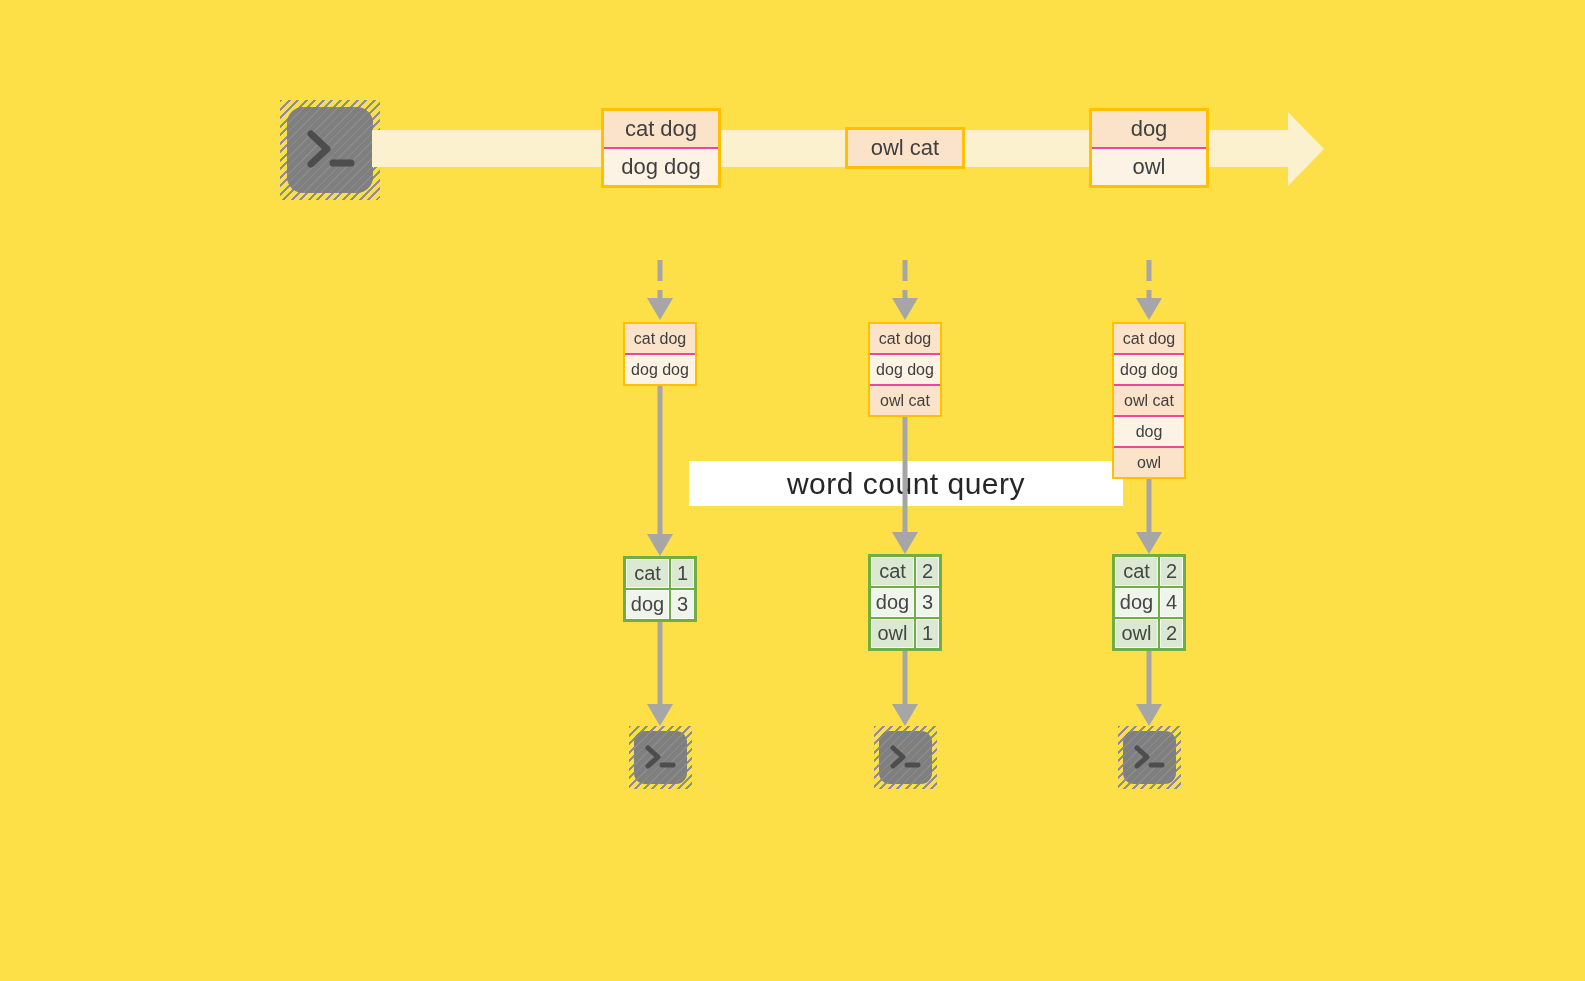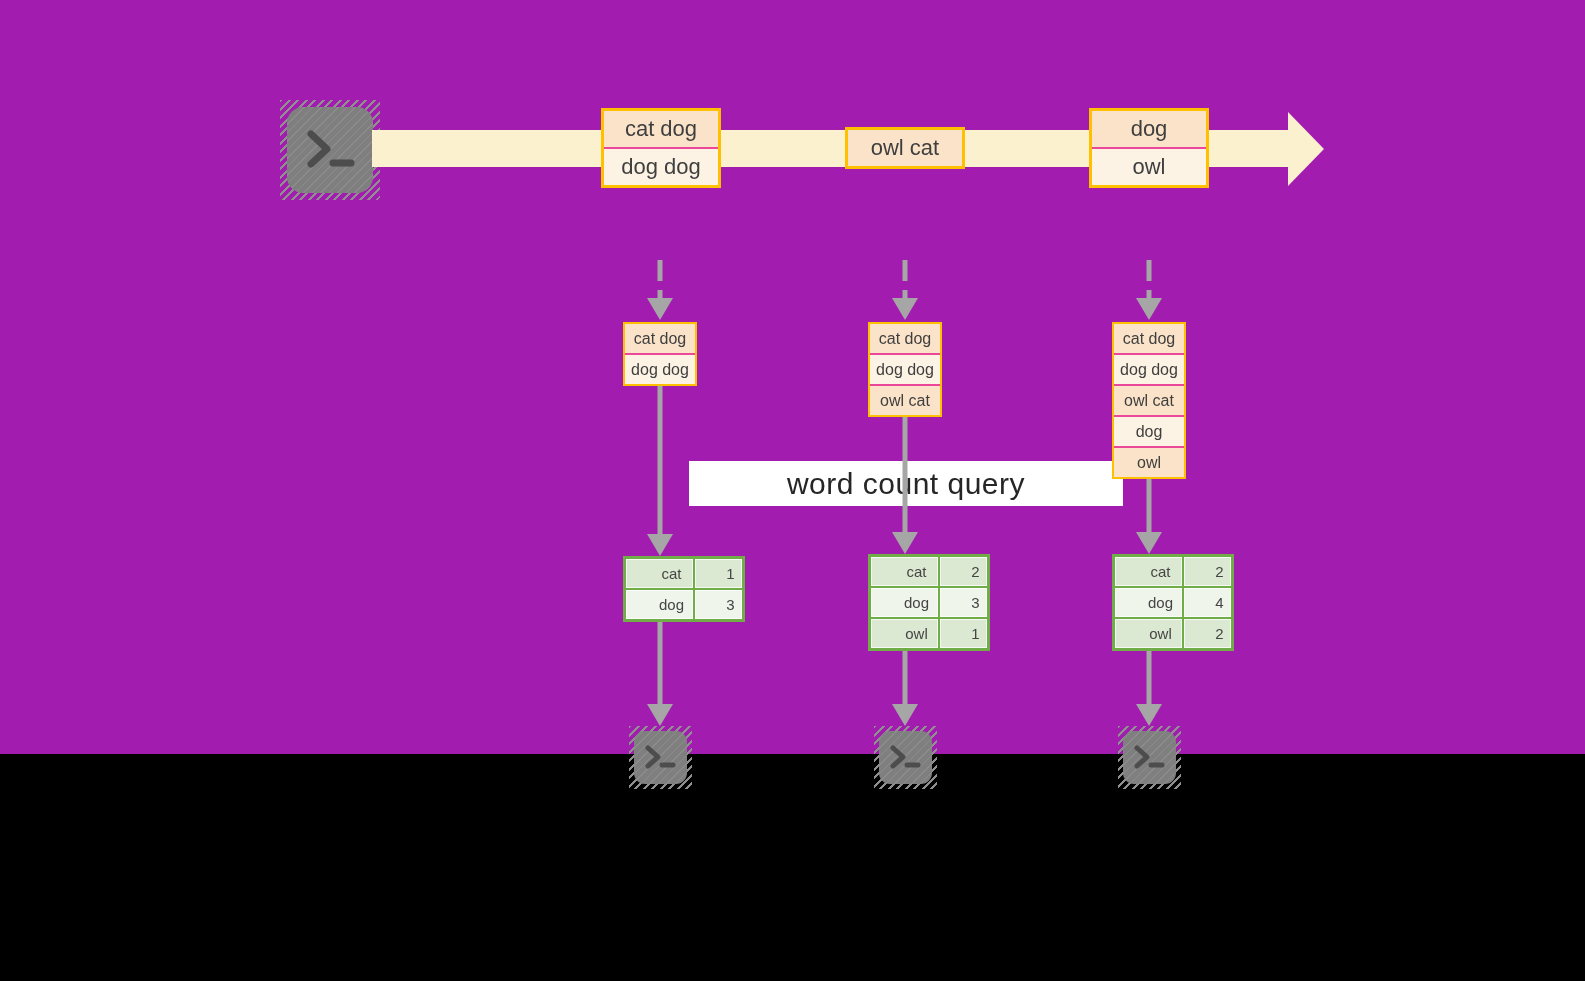--- a/index.html
+++ b/index.html
@@ -1,18 +1,18 @@
 <!DOCTYPE html>
 <html><head>
 <meta charset="utf-8">
 <style>
   html,body{margin:0;padding:0;background:#000;}
   body{width:1585px;height:981px;position:relative;overflow:hidden;
        font-family:"Liberation Sans","DejaVu Sans",sans-serif;}
-  .stage{position:absolute;inset:0;width:1585px;height:754px;background:#a21caf;}
+  .stage{position:absolute;inset:0;width:1585px;height:981px;background:#fde047;}
 
   
   .term{position:absolute;background:
         repeating-linear-gradient(135deg,#8f8f8f 0px,#8f8f8f 2px,transparent 2px,transparent 6px);}
   .term .body{position:absolute;background:#7f7f7f;display:flex;align-items:center;justify-content:center;
         background-image:repeating-linear-gradient(135deg,rgba(255,255,255,0.10) 0px,rgba(255,255,255,0.10) 1px,transparent 1px,transparent 6px);}
   .term-src{left:280px;top:100px;width:100px;height:100px;}
   .term-src .body{inset:7px;border-radius:16px;}
   .term-sink{width:63px;height:63px;top:726px;}
   .term-sink .body{inset:5px;border-radius:11px;}
@@ -35,21 +35,21 @@
 
   
   .band{position:absolute;left:689px;top:461px;width:434px;height:45px;background:#ffffff;z-index:1;
         display:flex;align-items:center;justify-content:center;font-size:30px;color:#262626;letter-spacing:0.5px;}
 
   
   .gtable{position:absolute;border:3px solid #70AD47;z-index:3;}
   .gtable .trow{display:flex;}
   .gtable .trow + .trow{border-top:2px solid #70AD47;}
   .gtable .cell{height:29px;display:flex;align-items:center;justify-content:center;
-        color:#454545;font-size:15px;box-shadow:inset 0 0 0 1px rgba(255,255,255,0.75);padding-left:24px;}
+        color:#454545;font-size:20px;box-shadow:inset 0 0 0 1px rgba(255,255,255,0.75);}
   .gtable .w{width:43px;}
   .gtable .n{width:23px;border-left:2px solid #70AD47;}
   .trow-a .cell{background:#DCE9D2;}
   .trow-b .cell{background:#F0F5EC;}
 
   .arr{position:absolute;z-index:2;}
 </style>
 </head>
 <body>
 

